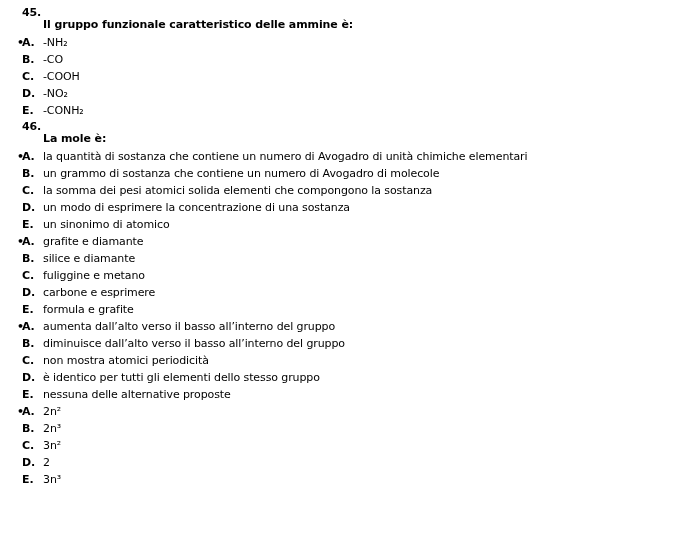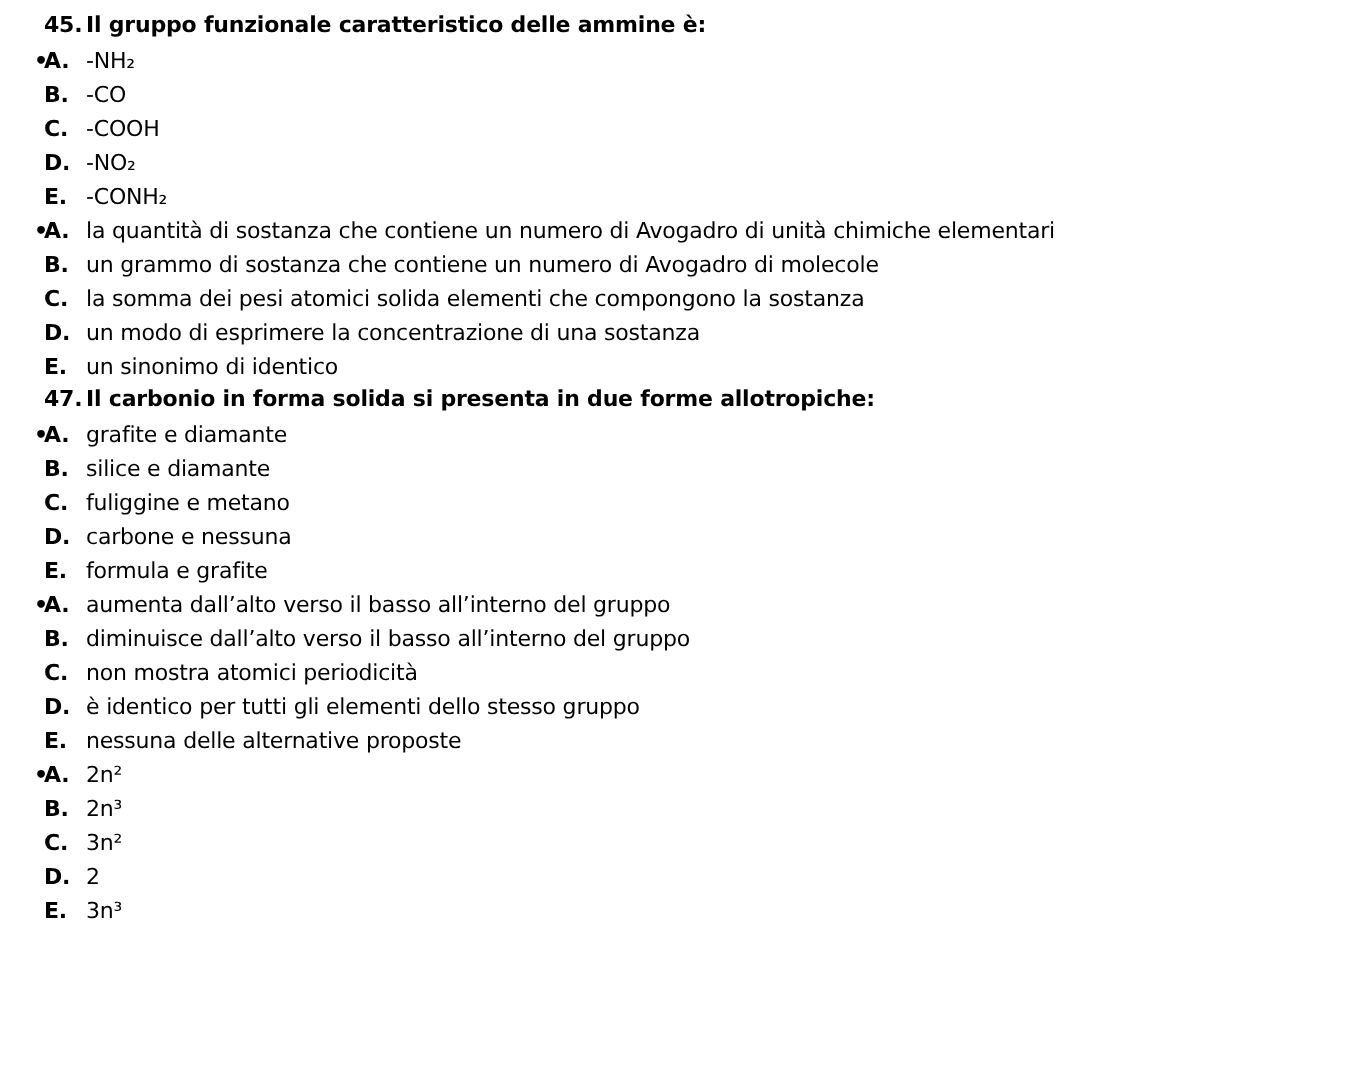--- a/index.html
+++ b/index.html
@@ -27,21 +27,21 @@
     display: flex;
     font-weight: bold;
     line-height: 15px;
     margin: 0 0 2px 0;
     letter-spacing: -0.1px;
   }
   .q-num {
     width: 21px;
     flex-shrink: 0;
   }
-  .q-text { flex: 1; }
+  .q-text { flex: 1; margin-top: 12px; }
   .q-text i { font-style: italic; }
   .option {
     display: flex;
     line-height: 17px;
     letter-spacing: -0.1px;
   }
   .opt-letter {
     width: 21px;
     flex-shrink: 0;
     font-weight: bold;
@@ -96,20 +96,24 @@
           <div class="option">
     <span class="opt-letter">
       
       <span class="opt-letter-text">E.</span>
     </span>
     <span class="opt-text">-CONH₂</span>
   </div>
         </div>
   </div>
       <div class="question">
+    <div class="q-head">
+      <span class="q-num">46.</span>
+      <span class="q-text"><span>La mole è:</span></span>
+    </div>
     <div class="options">
           <div class="option">
     <span class="opt-letter">
       <span class="opt-bullet">•</span>
       <span class="opt-letter-text">A.</span>
     </span>
     <span class="opt-text">la quantità di sostanza che contiene un numero di Avogadro di unità chimiche elementari</span>
   </div>
           <div class="option">
     <span class="opt-letter">
@@ -130,29 +134,25 @@
       
       <span class="opt-letter-text">D.</span>
     </span>
     <span class="opt-text">un modo di esprimere la concentrazione di una sostanza</span>
   </div>
           <div class="option">
     <span class="opt-letter">
       
       <span class="opt-letter-text">E.</span>
     </span>
-    <span class="opt-text">un sinonimo di identico</span>
-  </div>
-        </div>
-  </div>
-      <div class="question">
-    <div class="q-head">
-      <span class="q-num">47.</span>
-      <span class="q-text"><span>Il carbonio in forma solida si presenta in due forme allotropiche:</span></span>
-    </div>
+    <span class="opt-text">un sinonimo di atomico</span>
+  </div>
+        </div>
+  </div>
+      <div class="question">
     <div class="options">
           <div class="option">
     <span class="opt-letter">
       <span class="opt-bullet">•</span>
       <span class="opt-letter-text">A.</span>
     </span>
     <span class="opt-text">grafite e diamante</span>
   </div>
           <div class="option">
     <span class="opt-letter">
@@ -166,21 +166,21 @@
       
       <span class="opt-letter-text">C.</span>
     </span>
     <span class="opt-text">fuliggine e metano</span>
   </div>
           <div class="option">
     <span class="opt-letter">
       
       <span class="opt-letter-text">D.</span>
     </span>
-    <span class="opt-text">carbone e nessuna</span>
+    <span class="opt-text">carbone e esprimere</span>
   </div>
           <div class="option">
     <span class="opt-letter">
       
       <span class="opt-letter-text">E.</span>
     </span>
     <span class="opt-text">formula e grafite</span>
   </div>
         </div>
   </div>

